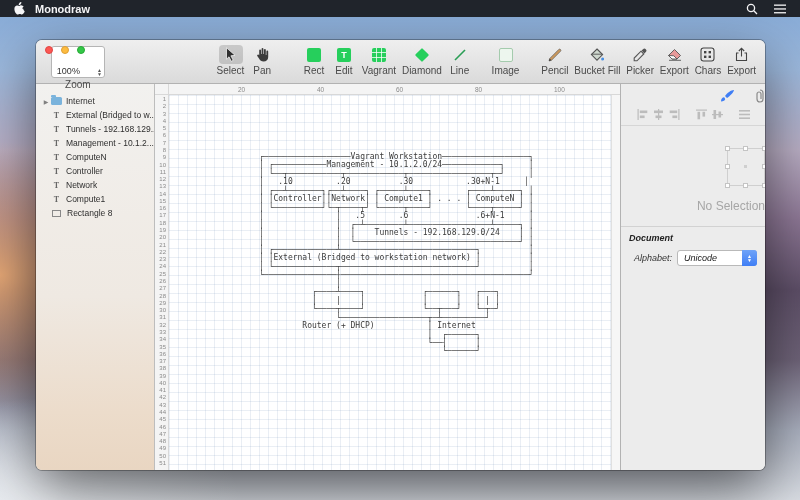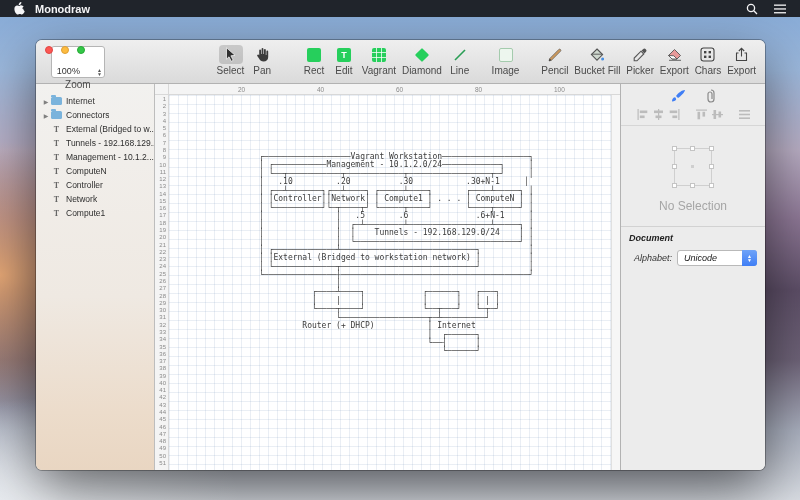--- a/index.html
+++ b/index.html
@@ -66,21 +66,21 @@
   .canvas { position:relative; background:#fff; overflow:hidden;
             background-image:
               linear-gradient(to right, rgba(130,155,190,0.17) 1px, transparent 1px),
               linear-gradient(to bottom, rgba(130,155,190,0.17) 1px, transparent 1px);
             background-size:9px 9px; }
   .ascii { position:absolute; left:90px; top:58px; font-family:"DejaVu Sans Mono", monospace;
            font-size:8px; line-height:8.45px; color:#3b3b3b; white-space:pre; }
   .v-scrollbar { background:#f6f6f6; border-left:1px solid #e0e0e0; position:relative; }
   
   .inspector { width:145px; flex:0 0 145px; background:#ececec; border-left:1px solid #b2b2b2;
-               display:flex; flex-direction:column; align-items:center; color:#333; }
+               display:flex; flex-direction:column; align-items:flex-end; color:#333; }
   .insp-tabs { display:flex; gap:20px; align-items:center; padding:5px 0 2px; }
   .align-row { display:flex; gap:5px; align-items:center; justify-content:center; width:100%;
                padding:4px 0 5px; border-bottom:1px solid #d6d6d6; }
   .align-row .gap { width:6px; }
   .sel-preview { margin-top:22px; width:38px; height:38px; border:1px solid #cfcfcf; position:relative; }
   .handle { position:absolute; width:5px; height:5px; background:#fff; border:1px solid #c4c4c4; }
   .h-nw{top:-3px;left:-3px}.h-n{top:-3px;left:calc(50% - 3px)}.h-ne{top:-3px;right:-3px}
   .h-w{top:calc(50% - 3px);left:-3px}.h-e{top:calc(50% - 3px);right:-3px}
   .h-sw{bottom:-3px;left:-3px}.h-s{bottom:-3px;left:calc(50% - 3px)}.h-se{bottom:-3px;right:-3px}
   .h-c{position:absolute;top:calc(50% - 2px);left:calc(50% - 2px);width:3px;height:3px;background:#cfcfcf;}
@@ -264,25 +264,20 @@
   <div class="content">
 
     <div class="sidebar">
       <div>
           <div class="layer-row">
             <span class="disclosure">▶</span>
             <span class="folder-icon"></span>
             <span class="layer-label">Internet</span>
           </div>
           <div class="layer-row">
-            <span class="disclosure">▶</span>
-            <span class="folder-icon"></span>
-            <span class="layer-label">Connectors</span>
-          </div>
-          <div class="layer-row">
             <span class="disclosure"></span>
             <span class="t-icon">T</span>
             <span class="layer-label">External (Bridged to w...</span>
           </div>
           <div class="layer-row">
             <span class="disclosure"></span>
             <span class="t-icon">T</span>
             <span class="layer-label">Tunnels - 192.168.129...</span>
           </div>
           <div class="layer-row">
@@ -302,20 +297,25 @@
           </div>
           <div class="layer-row">
             <span class="disclosure"></span>
             <span class="t-icon">T</span>
             <span class="layer-label">Network</span>
           </div>
           <div class="layer-row">
             <span class="disclosure"></span>
             <span class="t-icon">T</span>
             <span class="layer-label">Compute1</span>
+          </div>
+          <div class="layer-row">
+            <span class="disclosure"></span>
+            <span class="rect-icon"></span>
+            <span class="layer-label">Rectangle 8</span>
           </div>
         </div>
     </div>
 
     <div class="canvas-area">
       <div class="ruler-corner"></div>
       <div class="h-ruler">
           <span style="left: 69px;">20</span>
           <span style="left: 148px;">40</span>
           <span style="left: 227px;">60</span>

